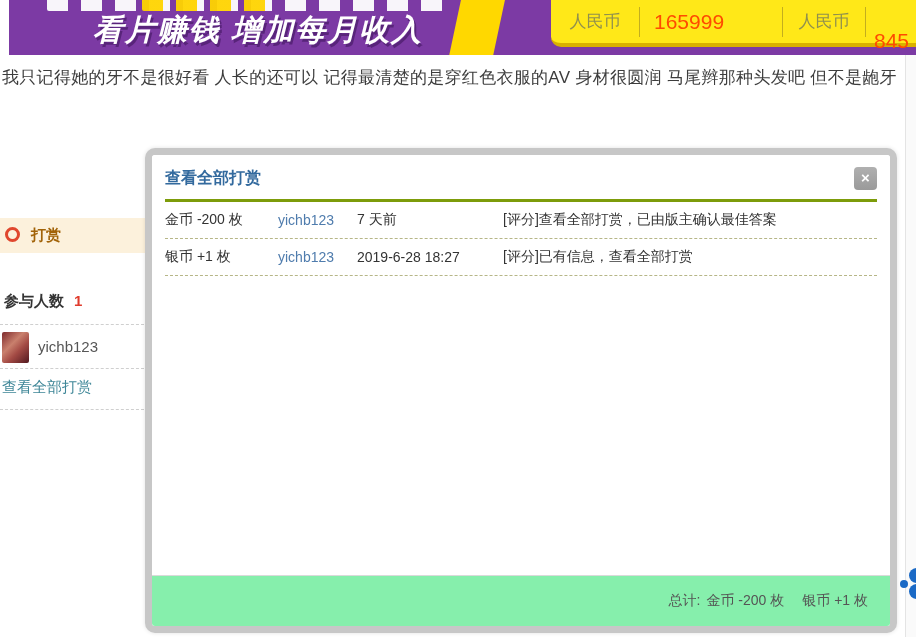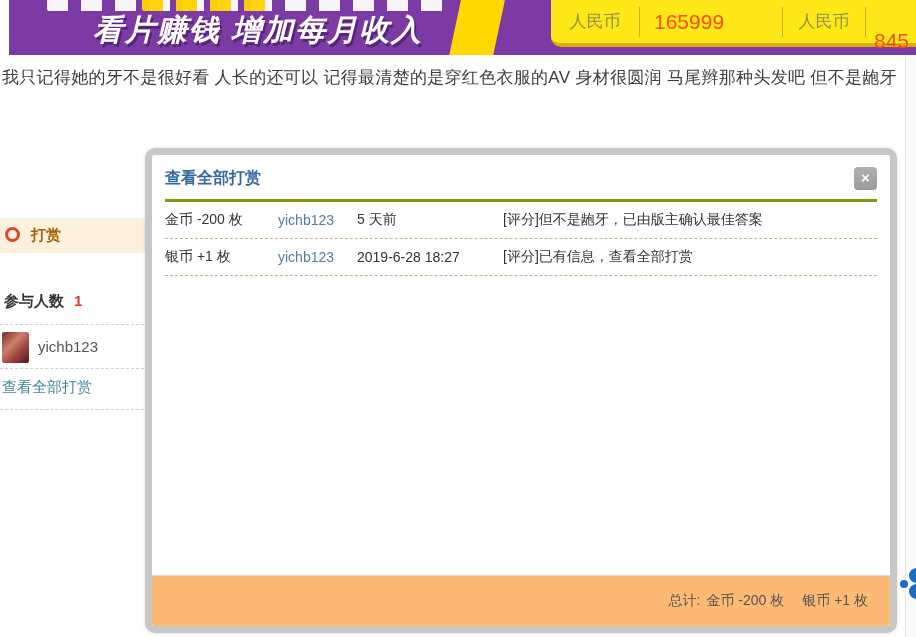--- a/index.html
+++ b/index.html
@@ -65,21 +65,21 @@
   .reward-table { margin:0 13px; font-size:14px; }
   .t-row { display:grid; grid-template-columns:113px 79px 146px 1fr;
     border-bottom:1px dashed #b6b687; align-items:center; }
   .t-head { color:#4a4a4a; padding:11px 0 10px; }
   .t-head > div { padding:0; }
   .t-data { color:#333; }
   .t-row > div { padding:9px 0; }
   .t-head.t-row > div { padding:11px 0 10px; }
   .cell-user { color:#4f7cad; cursor:pointer; }
   .modal-footer { position:absolute; left:0; right:0; bottom:0; height:51px;
-    background:#fdba74; border-top:1px solid #dadada; display:flex; align-items:center;
+    background:#86efac; border-top:1px solid #dadada; display:flex; align-items:center;
     justify-content:flex-end; padding-right:22px; font-size:14px; color:#555; }
   .modal-footer .gold { margin-left:6px; }
   .modal-footer .silver { margin-left:18px; }
 
   
   .scrollbar-strip { right:0; top:55px; width:11px; height:582px; background:#fafafa;
     border-left:1px solid #e4e4e4; }
   .share-icon { right:0; top:569px; width:16px; height:30px; }
   .share-dot-a { position:absolute; left:0; top:11px; width:8px; height:8px;
     border-radius:50%; background:#1b6ac6; }
@@ -126,22 +126,22 @@
 <div class="abs modal">
   <div class="modal-inner">
     <div class="modal-title">查看全部打赏</div>
     <div class="close-btn"><span>×</span></div>
     <div class="green-line"></div>
 
     <div class="reward-table">
       <div class="t-row t-data">
         <div>金币 -200 枚</div>
         <div class="cell-user">yichb123</div>
-        <div>5 天前</div>
-        <div>[评分]但不是龅牙，已由版主确认最佳答案</div>
+        <div>7 天前</div>
+        <div>[评分]查看全部打赏，已由版主确认最佳答案</div>
       </div>
       <div class="t-row t-data">
         <div>银币 +1 枚</div>
         <div class="cell-user">yichb123</div>
         <div>2019-6-28 18:27</div>
         <div>[评分]已有信息，查看全部打赏</div>
       </div>
     </div>
 
     <div class="modal-footer">

